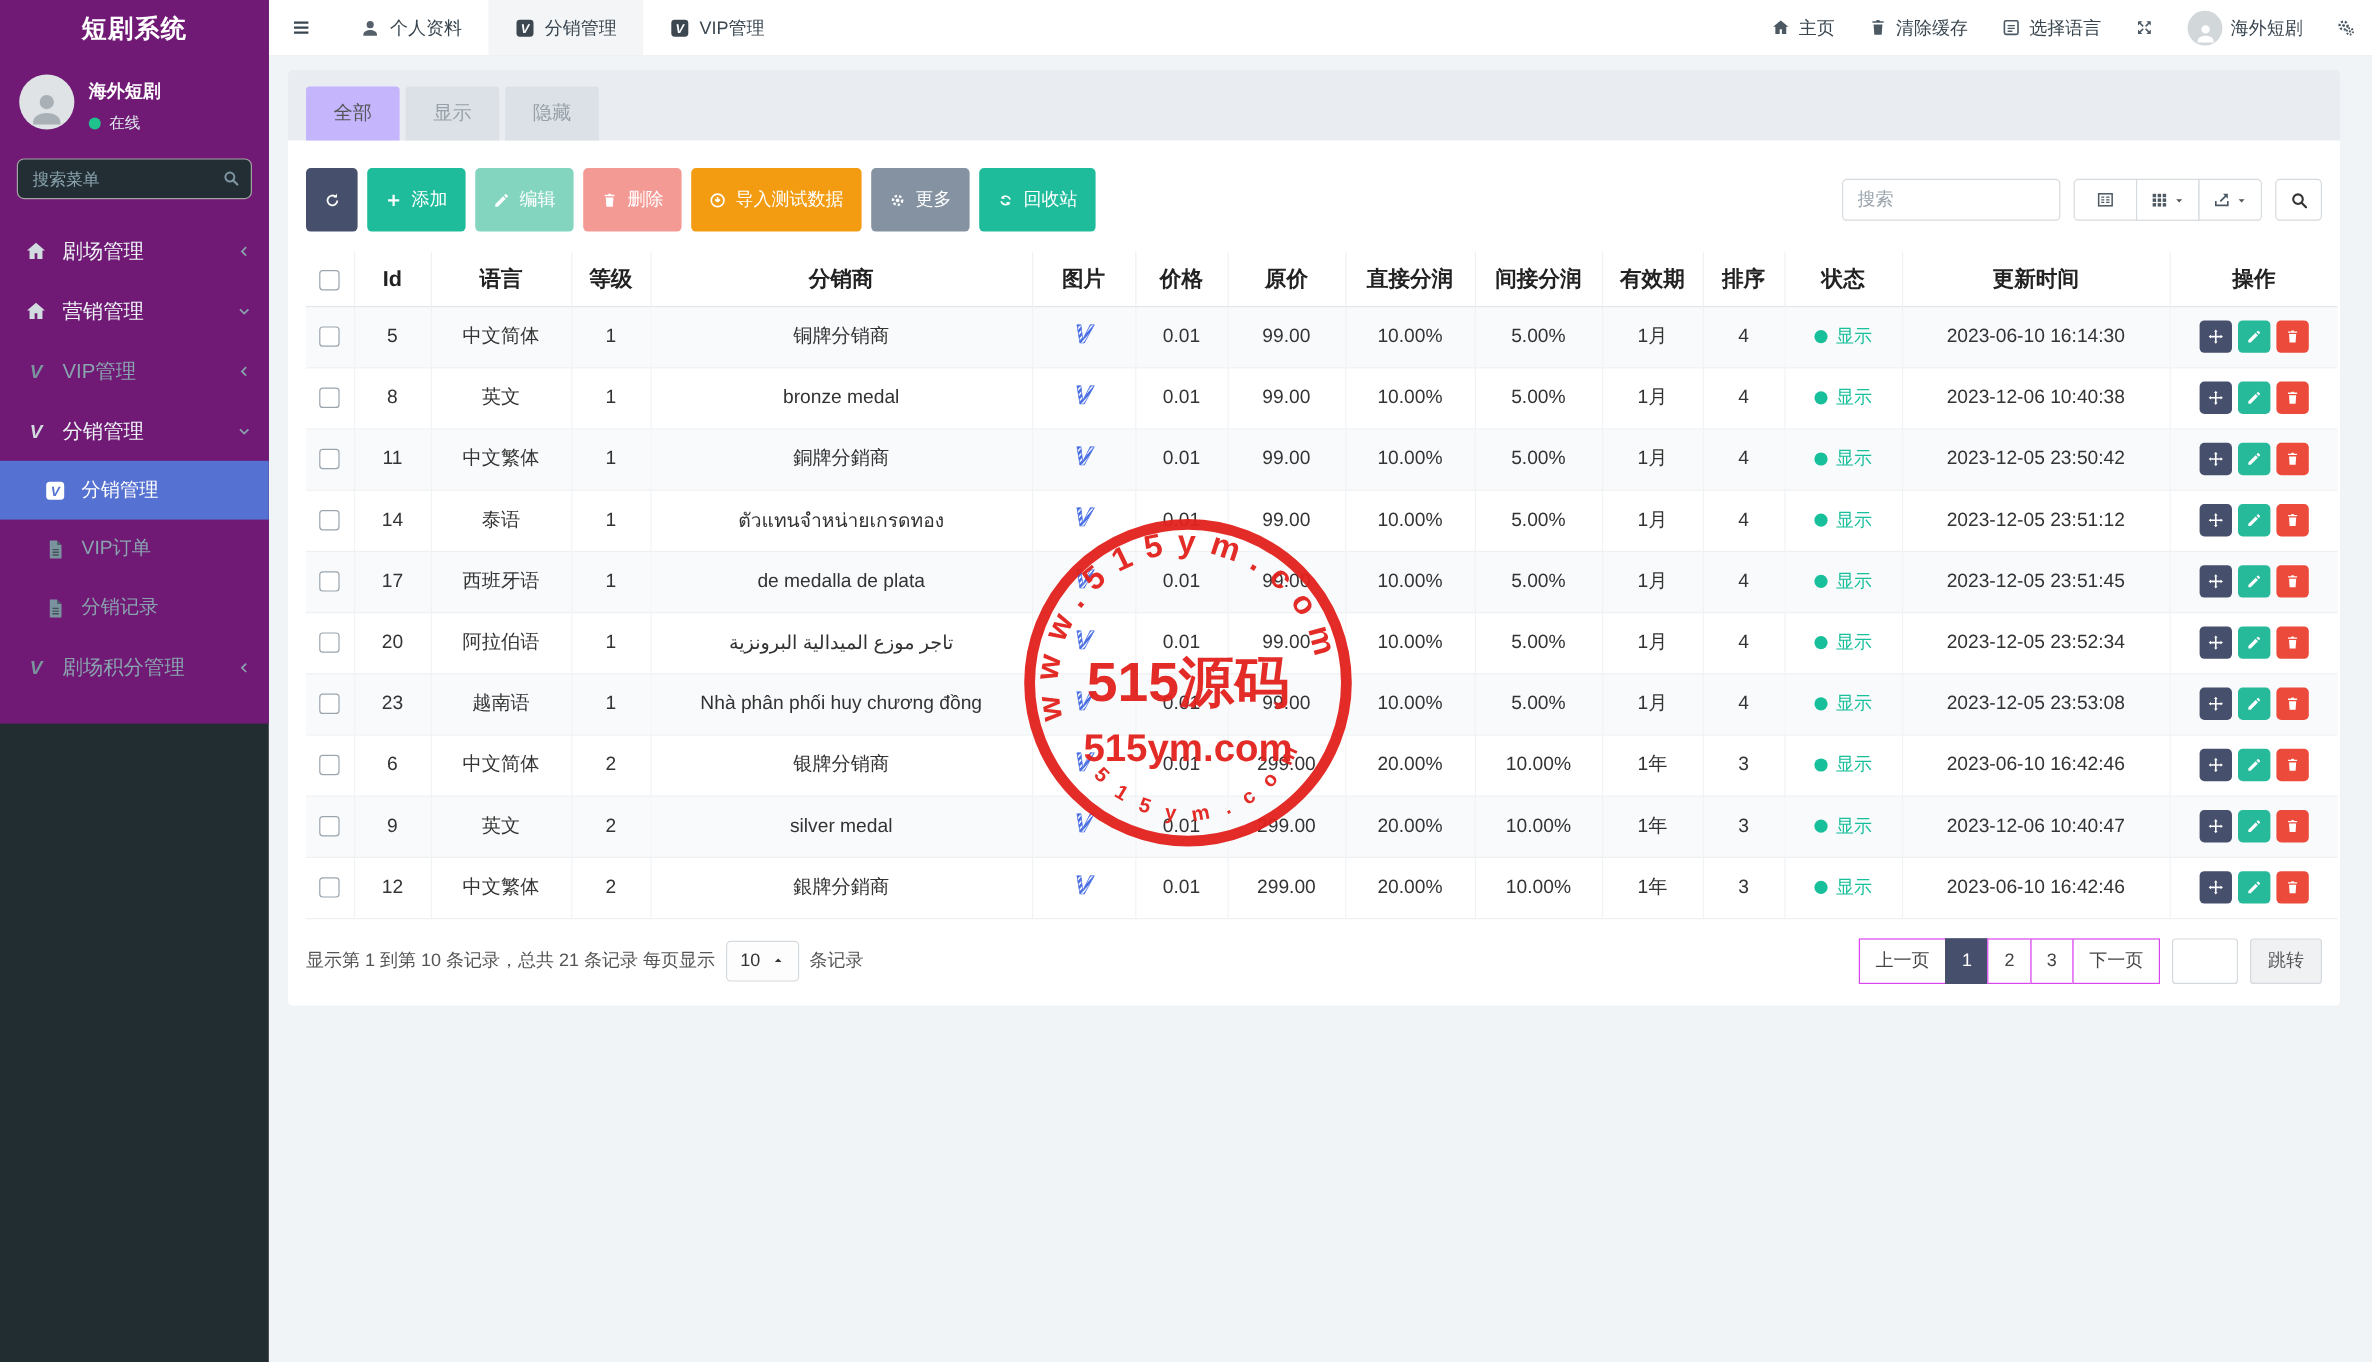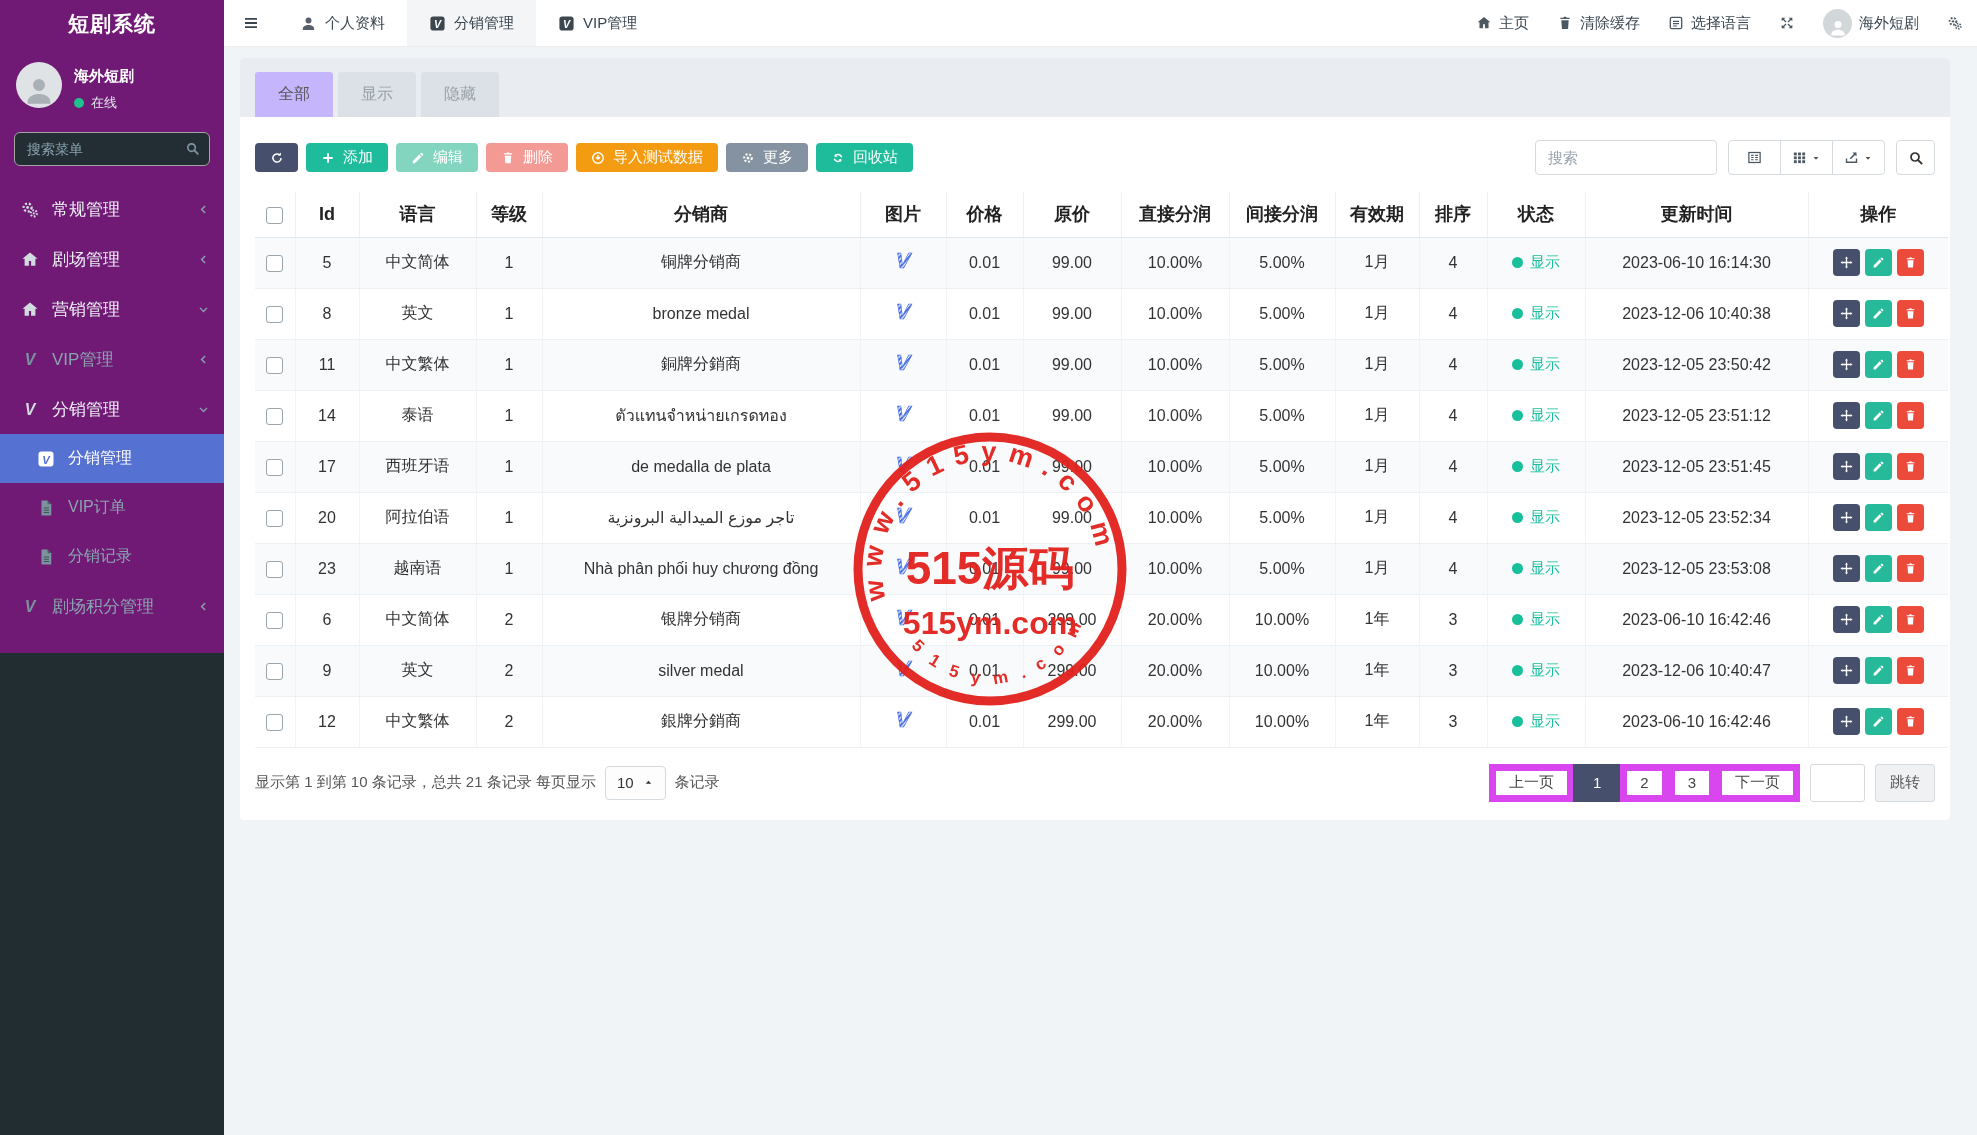--- a/index.html
+++ b/index.html
@@ -56,21 +56,21 @@
   .panel { position:absolute; left:240px; top:58px; width:1710px; background:#fff; border-radius:4px; }
   .panel-header { background:#e9edf2; border-radius:4px 4px 0 0; padding:14px 15px 0; display:flex; gap:5px; }
   .ptab { height:45px; display:flex; align-items:center; padding:0 23px; font-size:16px; color:#99a1a8;
     background:#dce1e7; border-radius:3px 3px 0 0; cursor:pointer; }
   .ptab.active { background:#c4b5fd; color:#555;align-items:center; }
   .panel-body { padding:23px 15px 18px; }
 
   
   .toolbar { display:flex; align-items:center; margin-bottom:17px; }
   .tb-left { display:flex; gap:8px; }
-  .btn { height:29px; border:none; border-radius:4px; color:#fff; font-size:15px; padding:0 15px;
+  .btn { height:53px; border:none; border-radius:4px; color:#fff; font-size:15px; padding:0 15px;
     display:inline-flex; align-items:center; gap:8px; cursor:pointer; font-family:Liberation Mono, monospace; }
   .btn .ic { font-size:14px; }
   .btn.icon-only { width:43px; justify-content:center; padding:0; }
   .tb-right { margin-left:auto; display:flex; align-items:center; gap:11px; }
   .tb-search { width:182px; height:35px; border:1px solid #d5dade; border-radius:4px; padding:0 12px;
     font-size:15px; color:#444; outline:none; font-family:inherit; }
   .tb-search::placeholder { color:#9aa4ad; }
   .btn-group { display:flex; }
   .btn-group .gbtn { width:53px; height:35px; background:#fff; border:1px solid #d5dade; margin-left:-1px;
     display:flex; align-items:center; justify-content:center; gap:4px; color:#4c5862; cursor:pointer; }
@@ -103,21 +103,21 @@
   .act.del  { background:#ec4a3b; }
 
   
   .tfooter { display:flex; align-items:center; margin-top:16px; font-size:15px; color:#555; }
   .tf-left { display:flex; align-items:center; gap:9px; }
   .page-size { display:inline-flex; align-items:center; gap:9px; height:34px; padding:0 11px;
     border:1px solid #d5dade; border-radius:4px; background:#fdfdfd; color:#333; cursor:pointer; }
   .page-size .ic { font-size:11px; color:#333; }
   .tf-right { margin-left:auto; display:flex; align-items:center; gap:10px; }
   .pagination { display:inline-flex; }
-  .page-btn { min-width:34px; height:38px; padding:0 13px; background:#fff; border:7px solid #d946ef; margin-left:-1px;
+  .page-btn { min-width:34px; height:38px; padding:0 13px; background:#fff; border:1px solid #d946ef; margin-left:-1px;
     display:flex; align-items:center; justify-content:center; color:#444; font-size:15px; cursor:pointer; }
   .page-btn.active { background:#464f6b; border-color:#464f6b; color:#fff; }
   .jump-input { width:55px; height:38px; border:1px solid #d5dade; border-radius:3px; outline:none; padding:0 8px; font-size:15px; font-family:inherit; }
   .jump-btn { height:38px; padding:0 14px; background:#eff1f3; border:1px solid #d5dade; border-radius:3px;
     color:#555; font-size:15px; cursor:pointer; font-family:inherit; }
 
   
   .stamp { position:absolute; left:845px; top:424px; width:290px; height:290px; pointer-events:none; opacity:.95; z-index:9; }
 </style>
 </head>
@@ -268,29 +268,20 @@
       </span>
     </div>
     <div class="side-search">
       <input type="text" placeholder="搜索菜单" style="">
       <svg class="ic">
           <use href="#i-search"></use>
         </svg>
     </div>
     <nav class="menu">
 
-    <a class="menu-item">
-          <svg class="ic mi">
-            <use href="#i-cogs" xlink:href="#i-cogs"></use>
-          </svg>
-          <span class="mi-label">常规管理</span>
-          <svg class="ic chev">
-            <use href="#i-chevron-left" xlink:href="#i-chevron-left"></use>
-          </svg>
-        </a>
         <a class="menu-item">
           <svg class="ic mi">
             <use href="#i-home" xlink:href="#i-home"></use>
           </svg>
           <span class="mi-label">剧场管理</span>
           <svg class="ic chev">
             <use href="#i-chevron-left" xlink:href="#i-chevron-left"></use>
           </svg>
         </a>
         <a class="menu-item">

